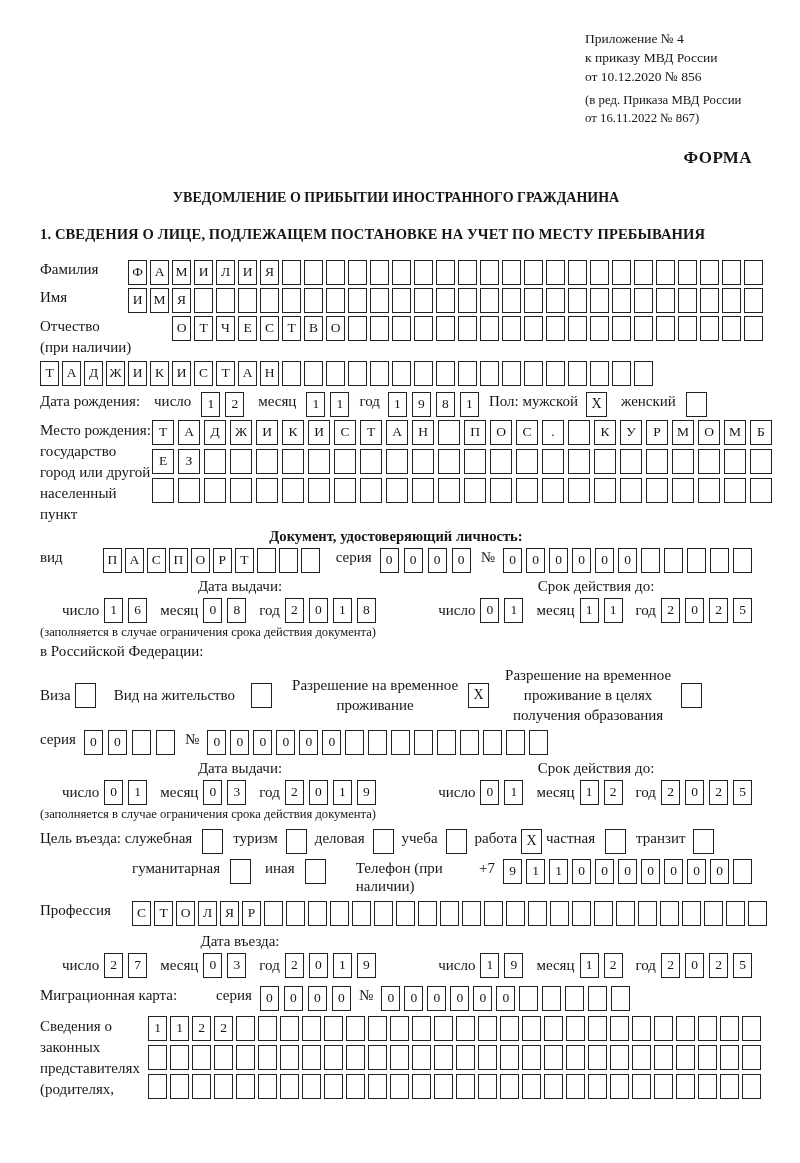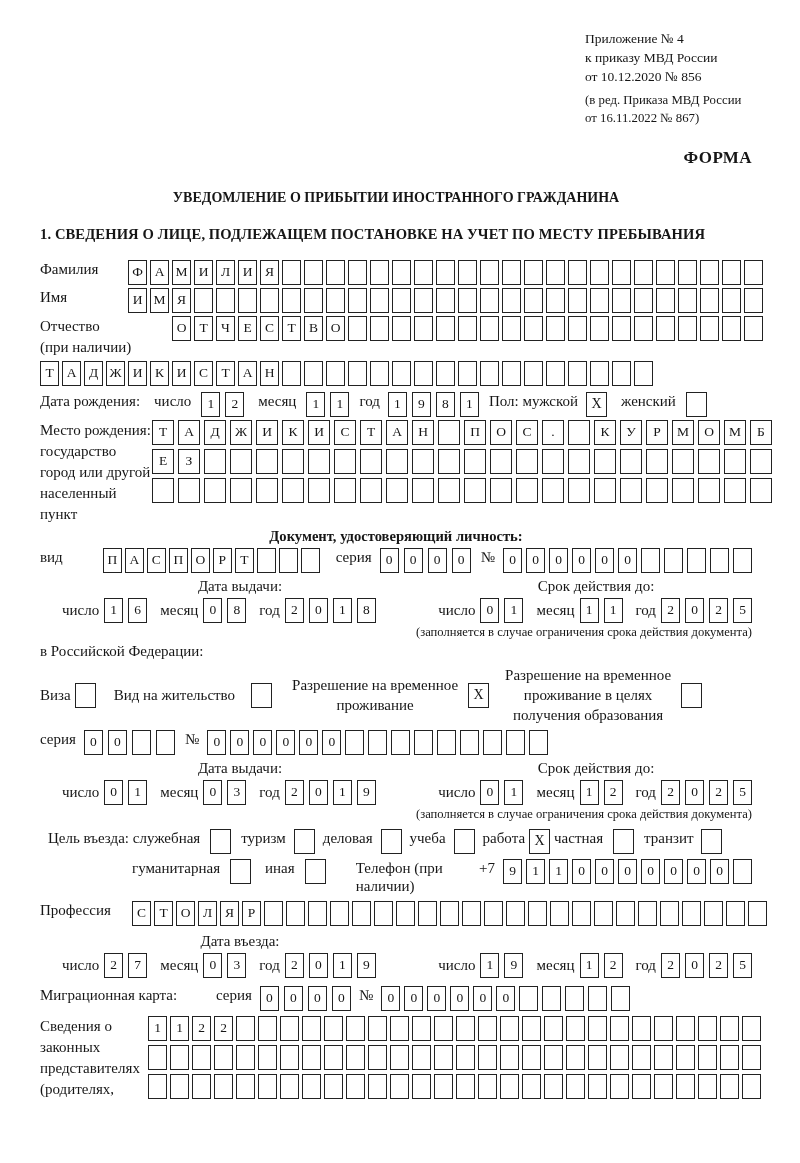--- a/index.html
+++ b/index.html
@@ -43,21 +43,21 @@
   .gap16{margin-left:16px;} .gap18{margin-left:18px;} .gap20{margin-left:20px;} .gap30{margin-left:30px;}
   
   .dates-head{display:flex;margin-top:4px;}
   .dates-head .dh1{width:400px;text-align:center;}
   .dates-head .dh2{flex:1;text-align:center;}
   .dates-row{display:flex;align-items:center;margin-top:2px;}
   .dgroup{display:inline-flex;align-items:center;gap:5px;}
   .dgroup .cells{gap:5px;}
   .dg-left{margin-left:22px;}
   .dg-right{margin-left:auto;}
-  .note{text-align:right;font-size:12.6px;margin-top:2px;}
+  .note{font-size:12.6px;margin-top:2px;}
   
   .perm-intro{margin-top:9px;}
   .perm-intro2{margin-top:2px;}
   .perm-row{display:flex;align-items:center;margin-top:4px;}
   .mlabel{text-align:center;line-height:20px;flex:0 0 auto;}
   
   .indent92{margin-left:92px;}
 </style>
 </head>
 <body>
@@ -502,21 +502,21 @@
       <span class="cells">
           <span class="cell">2</span>
           <span class="cell">0</span>
           <span class="cell">2</span>
           <span class="cell">5</span>
         </span>
     </span>
   </div>
   <div class="note">(заполняется в случае ограничения срока действия документа)</div>
 
-  <div class="row" style="margin-top:6px;margin-left:8px;">
+  <div class="row" style="margin-top:6px;">
     <span>Цель въезда: служебная</span>
     <span class="cbox gap10"></span>
     <span class="gap10">туризм</span>
     <span class="cbox gap8"></span>
     <span class="gap8">деловая</span>
     <span class="cbox gap8"></span>
     <span class="gap8">учеба</span>
     <span class="cbox gap8"></span>
     <span class="gap8">работа</span>
     <span class="cbox" style="margin-left:4px;">X</span>

